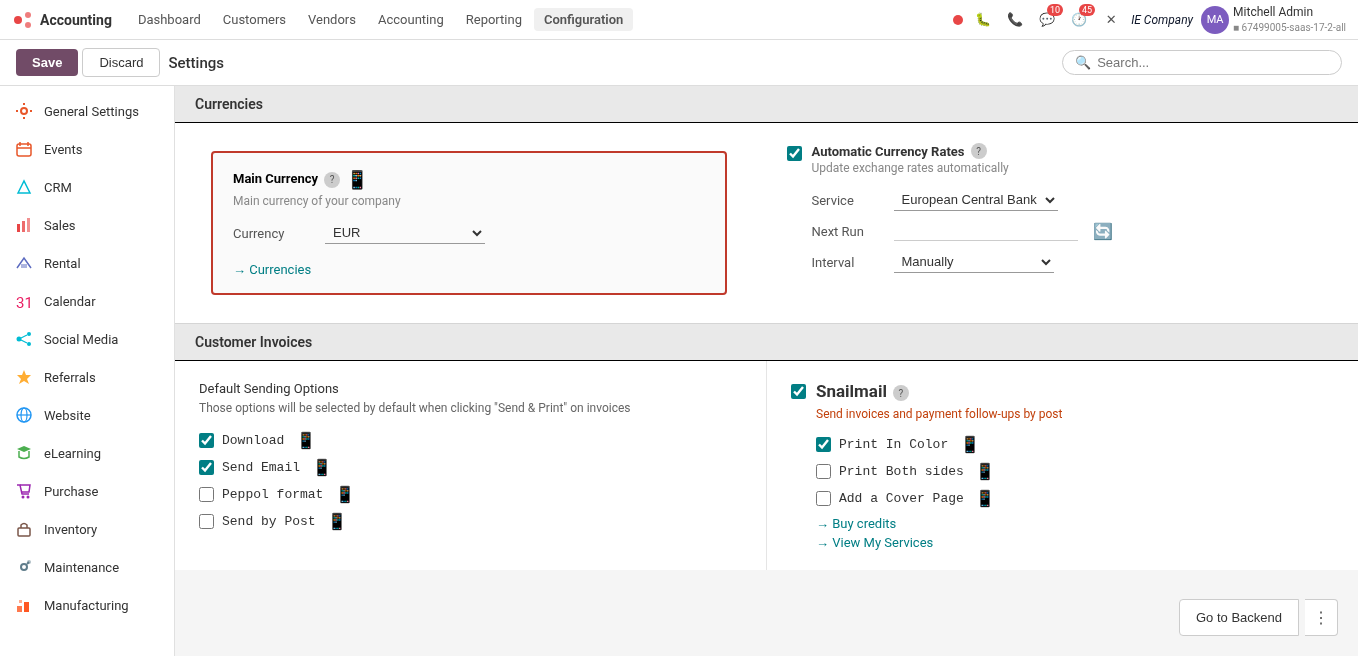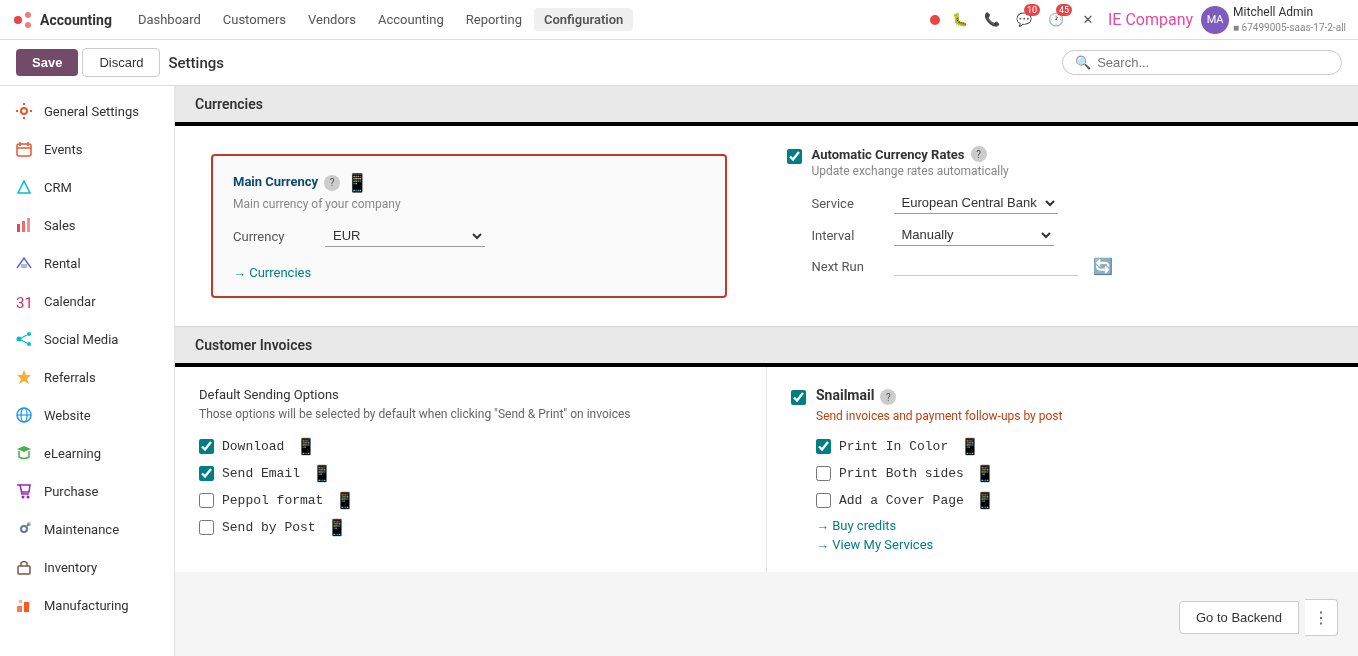--- a/index.html
+++ b/index.html
@@ -14,21 +14,21 @@
     .top-nav-logo { display: flex; align-items: center; gap: 6px; margin-right: 8px; }
     .nav-links { display: flex; gap: 2px; flex: 1; }
     .nav-link {
       padding: 4px 10px; color: #555; cursor: pointer; border-radius: 4px;
       font-size: 13px; white-space: nowrap;
     }
     .nav-right { display: flex; align-items: center; gap: 8px; margin-left: auto; }
     .nav-icon-btn { width: 24px; height: 24px; display: flex; align-items: center; justify-content: center; cursor: pointer; color: #555; }
     .badge-btn { position: relative; cursor: pointer; }
     .badge { position: absolute; top: -4px; right: -4px; background: #e84646; color: #fff; border-radius: 8px; font-size: 9px; padding: 1px 3px; min-width: 14px; text-align: center; }
-    .company-name { font-size: 16px; color: #ec4899; }
+    .company-name { font-size: 12px; color: #0f172a; font-style: italic; }
     .user-info { display: flex; align-items: center; gap: 4px; cursor: pointer; }
     .user-avatar { width: 28px; height: 28px; border-radius: 50%; background: #7c5cbf; display: flex; align-items: center; justify-content: center; color: #fff; font-size: 11px; overflow: hidden; }
     .user-name { font-size: 12px; }
 
     
     .sub-nav {
       display: flex; align-items: center; height: 46px;
       background: #fff; border-bottom: 1px solid #ddd;
       padding: 0 16px; gap: 4px;
     }
@@ -63,33 +63,33 @@
     }
     .sidebar-item .s-icon { width: 20px; height: 20px; display: flex; align-items: center; justify-content: center; }
 
     
     .content { flex: 1; overflow-y: auto; background: #f5f5f5; position: relative; }
 
     
     .section-header {
       background: #e9e9e9; padding: 10px 20px;
       font-size: 14px; font-weight: 600; color: #333;
-      border-bottom: 4px solid #000000;
+      border-bottom: 1px solid #000000;
     }
 
     
     .card-highlighted {
       border: 2px solid #c0392b !important;
       background: #fafafa;
       border-radius: 4px;
       margin: 12px 16px;
       padding: 16px 20px;
     }
 
-    .card-title { font-size: 13px; font-weight: 700; color: #0c4a6e; margin-bottom: 2px; }
+    .card-title { font-size: 13px; font-weight: 700; color: #000000; margin-bottom: 2px; }
     .card-subtitle { font-size: 12px; color: #888; margin-bottom: 14px; }
     .field-row { display: flex; align-items: center; gap: 12px; margin-bottom: 10px; }
     .field-label { font-size: 13px; color: #555; min-width: 80px; }
     .field-select {
       border: none; border-bottom: 1px solid #999; outline: none;
       font-size: 13px; padding: 2px 4px; background: transparent;
       cursor: pointer; min-width: 160px; color: #333;
     }
     .link-arrow { color: #017e84; font-size: 13px; cursor: pointer; margin-top: 8px; display: inline-block; }
 
@@ -109,26 +109,26 @@
     .refresh-icon { color: #017e84; font-size: 16px; cursor: pointer; margin-left: 4px; }
 
     
     .invoices-cards { display: flex; background: #fff; }
     .invoices-left { flex: 1; padding: 20px 24px; border-right: 1px solid #e5e5e5; }
     .invoices-right { flex: 1; padding: 20px 24px; }
 
     .sending-title { font-size: 13px; font-weight: 400; margin-bottom: 4px; }
     .sending-subtitle { font-size: 12px; color: #666; margin-bottom: 14px; line-height: 1.4; }
 
-    .snailmail-title { font-size: 14px; font-weight: 700; margin-bottom: 4px; }
+    .snailmail-title { font-size: 17px; font-weight: 700; margin-bottom: 4px; }
     .snailmail-subtitle { font-size: 12px; color: #c2410c; margin-bottom: 14px; }
 
     
     .go-backend-row {
-      display: flex; align-items: center; gap: 6px;
+      display: flex; gap: 6px;
       position: fixed; bottom: 20px; right: 20px;
     }
     .btn-go-backend {
       background: #fff; border: 1px solid #ccc; border-radius: 4px 0 0 4px;
       padding: 8px 16px; font-size: 13px; cursor: pointer; color: #333;
     }
     .btn-go-backend-dots {
       background: #fff; border: 1px solid #ccc; border-left: none; border-radius: 0 4px 4px 0;
       padding: 8px 8px; font-size: 16px; cursor: pointer; color: #555;
     }
@@ -307,35 +307,35 @@
             <circle cx="8" cy="15" r="1.5" fill="#9c27b0"></circle>
             <circle cx="13" cy="15" r="1.5" fill="#9c27b0"></circle>
             <path d="M5 3 L15 3 L14 10 L6 10" fill="none" stroke="#9c27b0" stroke-width="1.5"></path>
           </svg>
       </span>
       <span>Purchase</span>
     </div>
     <div class="sidebar-item">
       <span class="s-icon">
         <svg width="18" height="18" viewBox="0 0 18 18">
+            <rect x="3" y="8" width="12" height="8" rx="1" fill="none" stroke="#795548" stroke-width="1.5"></rect>
+            <path d="M6 8 L6 5 Q9 2 12 5 L12 8" fill="none" stroke="#795548" stroke-width="1.5"></path>
+          </svg>
+      </span>
+      <span>Inventory</span>
+    </div>
+    <div class="sidebar-item">
+      <span class="s-icon">
+        <svg width="18" height="18" viewBox="0 0 18 18">
             <circle cx="9" cy="9" r="3" fill="none" stroke="#607d8b" stroke-width="2"></circle>
             <path d="M14 4 L12 6" stroke="#607d8b" stroke-width="2"></path>
             <circle cx="14" cy="4" r="2" fill="#607d8b" opacity="0.5"></circle>
           </svg>
       </span>
       <span>Maintenance</span>
-    </div>
-    <div class="sidebar-item">
-      <span class="s-icon">
-        <svg width="18" height="18" viewBox="0 0 18 18">
-            <rect x="3" y="8" width="12" height="8" rx="1" fill="none" stroke="#795548" stroke-width="1.5"></rect>
-            <path d="M6 8 L6 5 Q9 2 12 5 L12 8" fill="none" stroke="#795548" stroke-width="1.5"></path>
-          </svg>
-      </span>
-      <span>Inventory</span>
     </div>
     <div class="sidebar-item">
       <span class="s-icon">
         <svg width="18" height="18" viewBox="0 0 18 18">
             <rect x="2" y="10" width="5" height="6" fill="#ff5722" opacity="0.8"></rect>
             <rect x="9" y="6" width="5" height="10" fill="#ff5722"></rect>
             <rect x="4" y="4" width="3" height="3" fill="#ff5722" opacity="0.5"></rect>
           </svg>
       </span>
       <span>Manufacturing</span>
@@ -384,34 +384,34 @@
 
             <div class="service-row">
               <span class="service-label">Service</span>
               <select class="field-select">
                 <option>European Central Bank</option>
                 <option>Fixer.io</option>
               </select>
             </div>
 
             <div class="service-row">
+              <span class="service-label">Next Run</span>
+              <input type="text" style="border-top: none; border-right: none; border-left: none; border-image: initial; border-bottom: 1px solid rgb(204, 204, 204); outline: none; font-size: 13px; padding: 2px 4px; min-width: 160px;" value="">
+              <span class="refresh-icon">🔄</span>
+            </div>
+
+            <div class="service-row">
               <span class="service-label">Interval</span>
               <select class="field-select">
                 <option>Manually</option>
                 <option>Daily</option>
                 <option>Weekly</option>
                 <option>Monthly</option>
               </select>
             </div>
-
-            <div class="service-row">
-              <span class="service-label">Next Run</span>
-              <input type="text" style="border-top: none; border-right: none; border-left: none; border-image: initial; border-bottom: 1px solid rgb(204, 204, 204); outline: none; font-size: 13px; padding: 2px 4px; min-width: 160px;" value="">
-              <span class="refresh-icon">🔄</span>
-            </div>
           </div>
         </div>
       </div>
     </div>
 
     <div class="section-header">
       <span>Customer Invoices</span>
     </div>
 
     <div class="invoices-cards">

